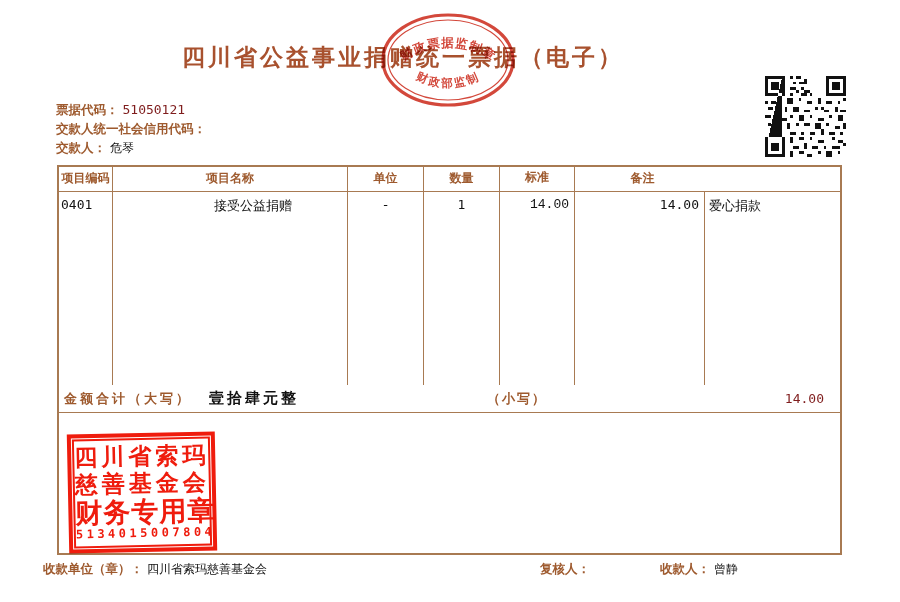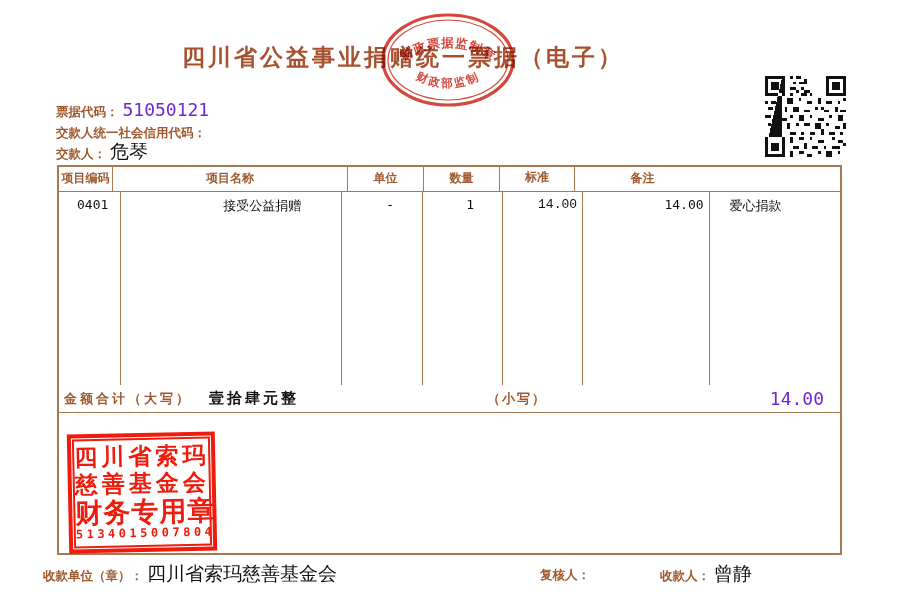--- a/index.html
+++ b/index.html
@@ -16,40 +16,40 @@
   
   .oval-stamp{
     position:absolute; left:378px; top:10px; width:140px; height:100px;
     mix-blend-mode:multiply; opacity:.92;
   }
   
   .info{position:absolute; font-size:12.5px; line-height:19px;}
   .info-left{left:56px; top:100px;}
   .info-right{left:576px; top:103px;}
   .lbl{color:#9e5a2e; font-family:"DejaVu Serif", serif; font-weight:bold;}
-  .val{color:#111; font-family:"DejaVu Sans", sans-serif; font-size:19px;}
-  .num{font-family:"DejaVu Sans Mono", monospace; font-size:18px; color:#6d28d9;}
+  .val{color:#111; font-family:"DejaVu Sans", sans-serif; font-size:12px;}
+  .num{font-family:"DejaVu Sans Mono", monospace; font-size:13px; color:#7f1d1d;}
   
   .qr{position:absolute; left:765px; top:76px; width:81px; height:81px;}
   
   .tbl{
     position:absolute; left:57px; top:165px; width:785px; height:390px;
     border:2px solid #a87a52; box-sizing:border-box; background:#fff;
   }
   .thead,.tbody{display:flex;}
   .thead{height:24px; border-bottom:1px solid #a87a52;}
   .th{
     box-sizing:border-box; border-right:1px solid #a87a52;
     color:#9e5a2e; font-family:"DejaVu Serif", serif; font-weight:bold;
     font-size:12px; text-align:center; line-height:23px; overflow:hidden;
   }
   .tbody{height:193px;}
   .td{
     box-sizing:border-box; border-right:1px solid #a87a52;
-    font-size:13px; color:#111; padding-top:5px; overflow:hidden;margin-left:16px;
+    font-size:13px; color:#111; padding-top:5px; overflow:hidden;
   }
   .c0{width:54px;} .c1{width:235px;text-align:center;} .c2{width:76px;} .c3{width:76px;}
   .c4{width:75px;font-family:Liberation Mono, monospace;} .c5{width:130px;} .c6{width:135px; border-right:none !important;}
   .td.code{padding-left:2px;}
   .td.name{padding-left:46px;}
   .td.center{text-align:center;}
   .td.right{text-align:right; padding-right:5px;}
   .td.note{padding-left:4px;}
   .total-row{
     height:28px; border-bottom:1px solid #a87a52; box-sizing:border-box;

